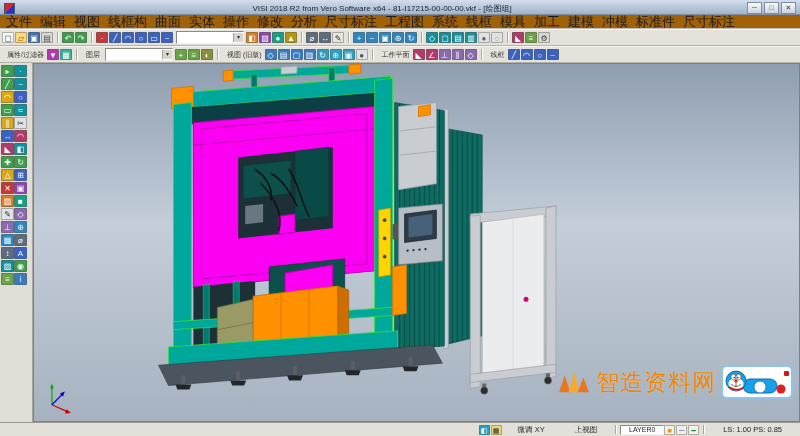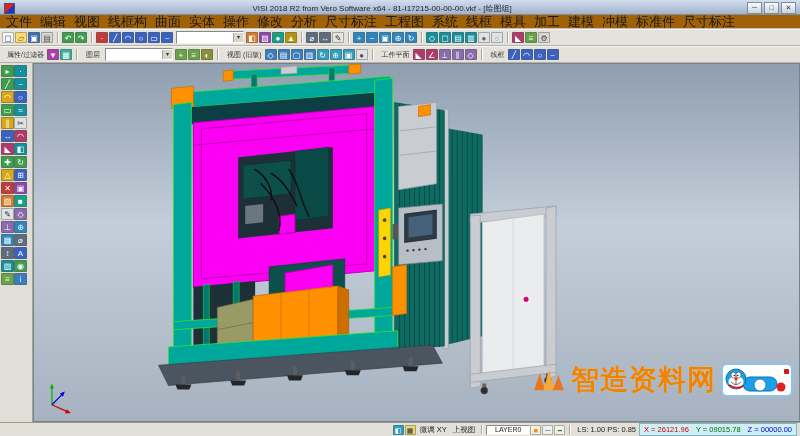--- a/index.html
+++ b/index.html
@@ -51,28 +51,28 @@
   .m-dteal{fill:#0d4f4a;stroke:#06332f;stroke-width:.5;}
   .m-olive{fill:var(--olive);stroke:#6e6e40;stroke-width:.6;}
   .m-base{fill:var(--base_gray);stroke:#323a42;stroke-width:.6;}
   .m-hmi{fill:var(--hmi_gray);stroke:#7c838a;stroke-width:.7;}
   .m-screen{fill:var(--screen_dark);stroke:#11161b;stroke-width:.6;}
   .stripe{stroke:var(--fence_dark);stroke-width:1;fill:none;}
   .cable{fill:none;stroke:#101010;stroke-width:1.5;stroke-linecap:round;}
   .foot-stem{fill:#5a5f64;} .foot-pad{fill:#24272a;}
   
   .watermark{position:absolute;right:6px;bottom:22px;display:flex;align-items:center;gap:5px;pointer-events:none;}
-  .wm-text{font-size:28px;font-weight:bold;color:var(--watermark_orange);letter-spacing:1px;white-space:nowrap;
+  .wm-text{font-size:23px;font-weight:normal;color:var(--watermark_orange);letter-spacing:1px;white-space:nowrap;
            text-shadow:0 0 1px rgba(255,255,255,.5);}
   .sticker{width:72px;height:34px;background:#fff;border:2px solid #8ec4ea;border-radius:6px;box-sizing:border-box;overflow:hidden;}
   
   .statusbar{background:#e3e0d9;display:flex;align-items:center;font-size:7.5px;border-top:1px solid #f4f3ef;padding:0 3px;color:#222;}
   .sb1{height:13px;flex:0 0 13px;border-top:1px solid #9b988f;}
   .sb2{height:15px;flex:0 0 15px;border-top:1px solid #b5b2aa;}
-  .sb-chip{padding:0 3px;white-space:nowrap;}
+  .sb-chip{padding:0 15px;white-space:nowrap;}
   .sb-sep{width:1px;height:9px;background:#a9a69e;margin:0 3px;border-right:1px solid #fff;}
   .inset{background:#fff;border:1px solid #8b8b83;border-right-color:#f3f2ec;border-bottom-color:#f3f2ec;height:10px;
          display:flex;align-items:center;padding:0 3px;box-sizing:border-box;}
   .layer-box{min-width:44px;justify-content:center;font-size:7px;}
   .coords{background:var(--coords_bg);border:1px solid #7fb5c2;height:11px;display:flex;align-items:center;gap:7px;
           padding:0 4px;font-size:7.5px;white-space:nowrap;}
   .coord-x{color:var(--coord_x);} .coord-y{color:var(--coord_y);} .coord-z{color:var(--coord_z);}
   .note-field{flex:1;height:11px;margin:0 4px;}
   .mini-field{width:86px;height:11px;}
   .spacer{flex:1;}
@@ -430,20 +430,15 @@
     <span class="sb-chip">上视图</span>
     <span class="sb-sep"></span>
     <span class="inset layer-box">LAYER0</span>
     <span class="icon-strip">
         <span class="ticon" style="background: rgb(242, 240, 234); color: rgb(255, 140, 0);">■</span>
         <span class="ticon" style="background: rgb(242, 240, 234); color: rgb(34, 68, 170);">─</span>
         <span class="ticon" style="background: rgb(242, 240, 234); color: rgb(17, 136, 51);">━</span>
       </span>
     <span class="sb-sep"></span>
     <span class="sb-chip">LS: 1.00 PS: 0.85</span>
-    <span class="coords">
-      <span class="coord-x">X = 26121.96</span>
-      <span class="coord-y">Y = 09015.78</span>
-      <span class="coord-z">Z = 00000.00</span>
-    </span>
   </div>
 
 </div>
 
 </body></html>

